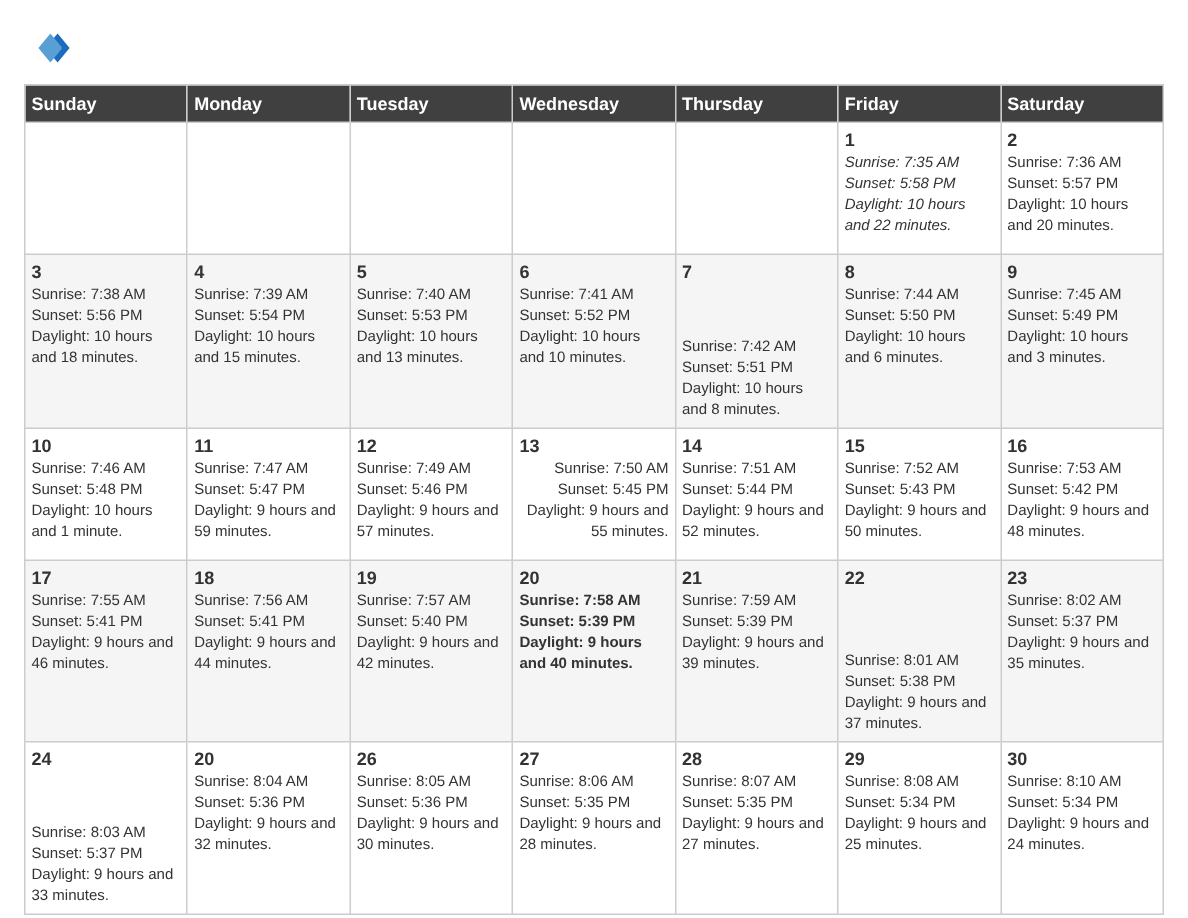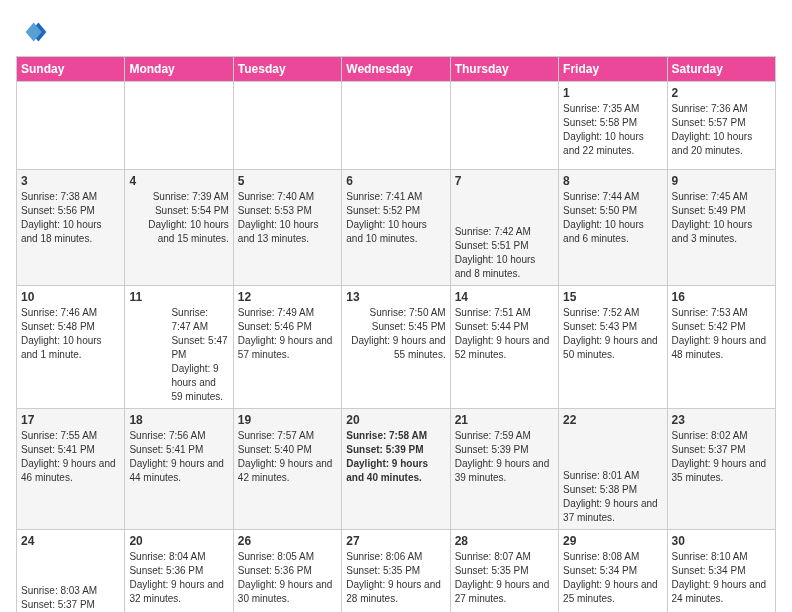--- a/index.html
+++ b/index.html
@@ -40,21 +40,21 @@
     .subtitle {
       font-size: 14px;
       color: #555;
     }
     table {
       width: 100%;
       border-collapse: collapse;
       table-layout: fixed;
     }
     thead th {
-      background-color: #ec4899;
+      background-color: #404040;
       color: #fff;
       font-size: 12px;
       font-weight: bold;
       padding: 5px 4px;
       text-align: left;
       border: 1px solid #ccc;
     }
     tbody td {
       border: 1px solid #ccc;
       vertical-align: top;
@@ -109,41 +109,41 @@
   </thead>
   <tbody id="calendar-body">
       <tr>
         <td class="empty"></td>
         <td class="empty"></td>
         <td class="empty"></td>
         <td class="empty"></td>
         <td class="empty"></td>
         <td>
           <span class="day-num">1</span>
-          <div class="day-info" style="white-space: pre-line;">Sunrise: 7:35 AM
+          <div class="day-info" style="white-space: pre-line; font-style: italic;">Sunrise: 7:35 AM
 Sunset: 5:58 PM
 Daylight: 10 hours and 22 minutes.</div>
         </td>
         <td>
           <span class="day-num">2</span>
           <div class="day-info" style="white-space: pre-line;">Sunrise: 7:36 AM
 Sunset: 5:57 PM
 Daylight: 10 hours and 20 minutes.</div>
         </td>
       </tr>
       <tr>
         <td>
           <span class="day-num">3</span>
           <div class="day-info" style="white-space: pre-line;">Sunrise: 7:38 AM
 Sunset: 5:56 PM
 Daylight: 10 hours and 18 minutes.</div>
         </td>
         <td>
           <span class="day-num">4</span>
-          <div class="day-info" style="white-space: pre-line; text-align: right;">Sunrise: 7:39 AM
+          <div class="day-info" style="white-space: pre-line;">Sunrise: 7:39 AM
 Sunset: 5:54 PM
 Daylight: 10 hours and 15 minutes.</div>
         </td>
         <td>
           <span class="day-num">5</span>
           <div class="day-info" style="white-space: pre-line;">Sunrise: 7:40 AM
 Sunset: 5:53 PM
 Daylight: 10 hours and 13 minutes.</div>
         </td>
         <td>
@@ -173,21 +173,21 @@
       </tr>
       <tr>
         <td>
           <span class="day-num">10</span>
           <div class="day-info" style="white-space: pre-line;">Sunrise: 7:46 AM
 Sunset: 5:48 PM
 Daylight: 10 hours and 1 minute.</div>
         </td>
         <td>
           <span class="day-num">11</span>
-          <div class="day-info" style="white-space: pre-line; margin-left: 42px;">Sunrise: 7:47 AM
+          <div class="day-info" style="white-space: pre-line;">Sunrise: 7:47 AM
 Sunset: 5:47 PM
 Daylight: 9 hours and 59 minutes.</div>
         </td>
         <td>
           <span class="day-num">12</span>
           <div class="day-info" style="white-space: pre-line;">Sunrise: 7:49 AM
 Sunset: 5:46 PM
 Daylight: 9 hours and 57 minutes.</div>
         </td>
         <td>

